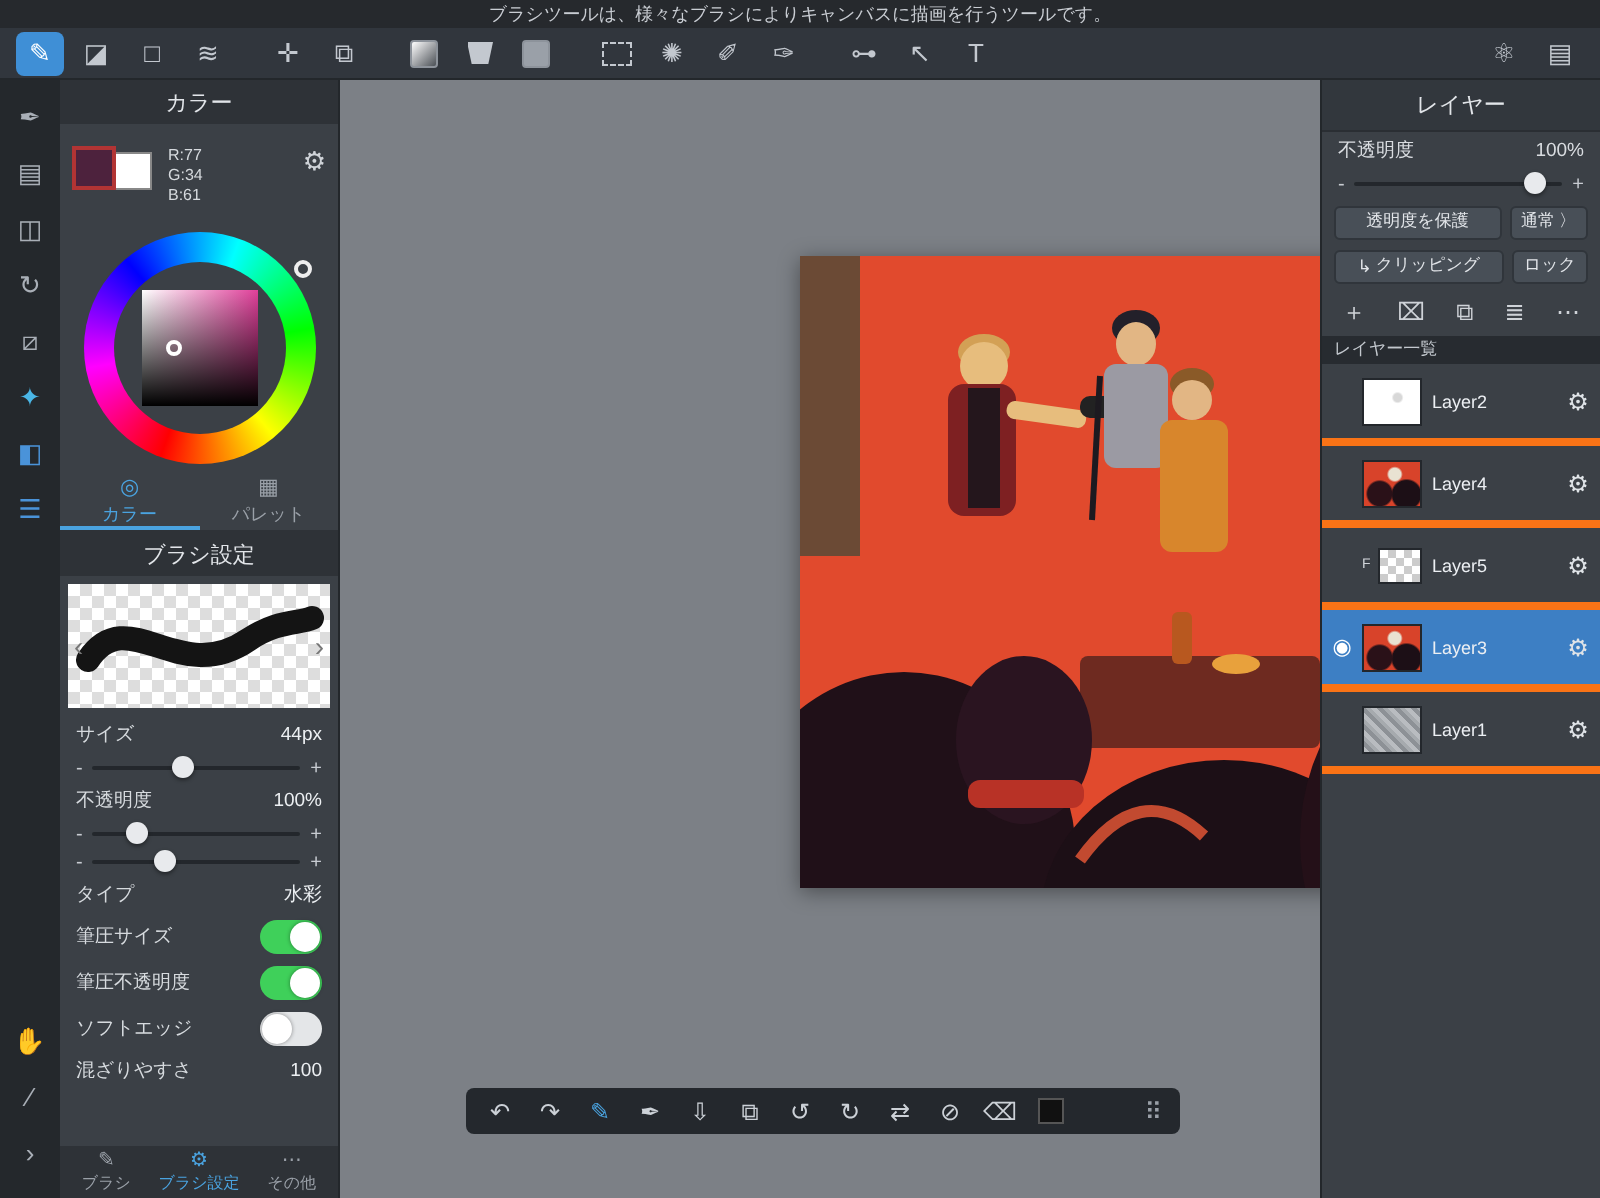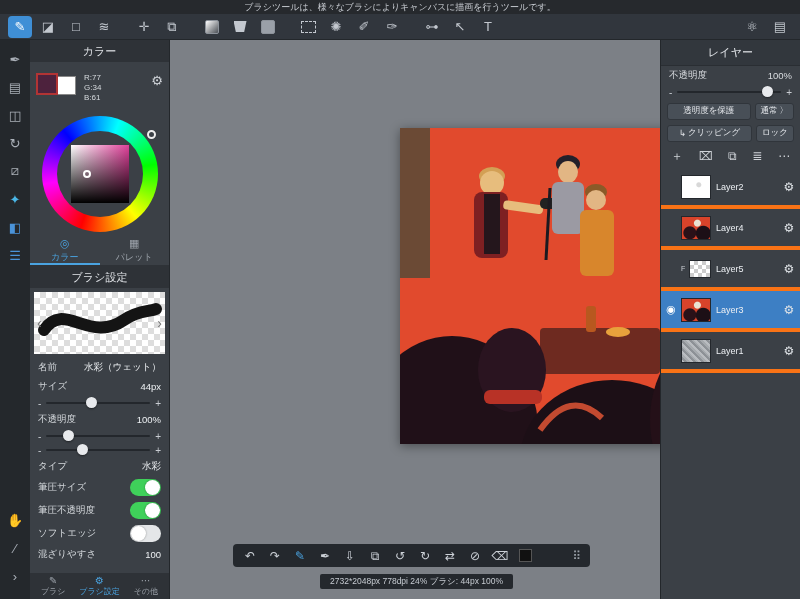--- a/index.html
+++ b/index.html
@@ -244,24 +244,20 @@
     <div class="bprev">
       <svg width="130" height="54" viewBox="0 0 130 54">
         <path d="M10,38 C30,8 55,52 90,28 C105,18 115,20 122,17" fill="none" stroke="#141414" stroke-width="12" stroke-linecap="round"></path>
       </svg>
       <span class="arr l">‹</span>
       <span class="arr r">›</span>
     </div>
 
     <div class="brows">
       <div class="brow">
-        <span>名前</span>
-        <span class="val">水彩（ウェット）</span>
-      </div>
-      <div class="brow">
         <span>サイズ</span>
         <span class="val">44px</span>
       </div>
       <div class="srow">
         <span>-</span>
         <span class="strack">
             <span class="sknob k40"></span>
           </span>
         <span>+</span>
       </div>
@@ -377,21 +373,20 @@
     <span class="fbtn">↻</span>
     <span class="fbtn">⇄</span>
     <span class="fbtn">⊘</span>
     <span class="fbtn">⌫</span>
     <span class="fbtn">
         <span class="mat"></span>
       </span>
     <span class="fhandle">⠿</span>
   </div>
 
-  <div class="status">2732*2048px 778dpi 24% ブラシ: 44px 100%</div>
 
   <div class="rpanel">
     <div class="rp-h">レイヤー</div>
 
     <div class="rp-oprow">
       <span>不透明度</span>
       <span>100%</span>
     </div>
     <div class="rp-srow">
       <span>-</span>
@@ -421,20 +416,21 @@
     </div>
 
     <div class="rp-icons">
       <span>＋</span>
       <span>⌧</span>
       <span>⧉</span>
       <span>≣</span>
       <span>⋯</span>
     </div>
 
+    <div class="rp-list-h">レイヤー一覧</div>
 
     <div class="layers">
       <div class="lrow">
         <span class="leye"></span>
         <span class="lthumb th-white"></span>
         <span class="lname">Layer2</span>
         <span class="lgear">⚙</span>
       </div>
       <div class="lrow">
         <span class="leye"></span>

